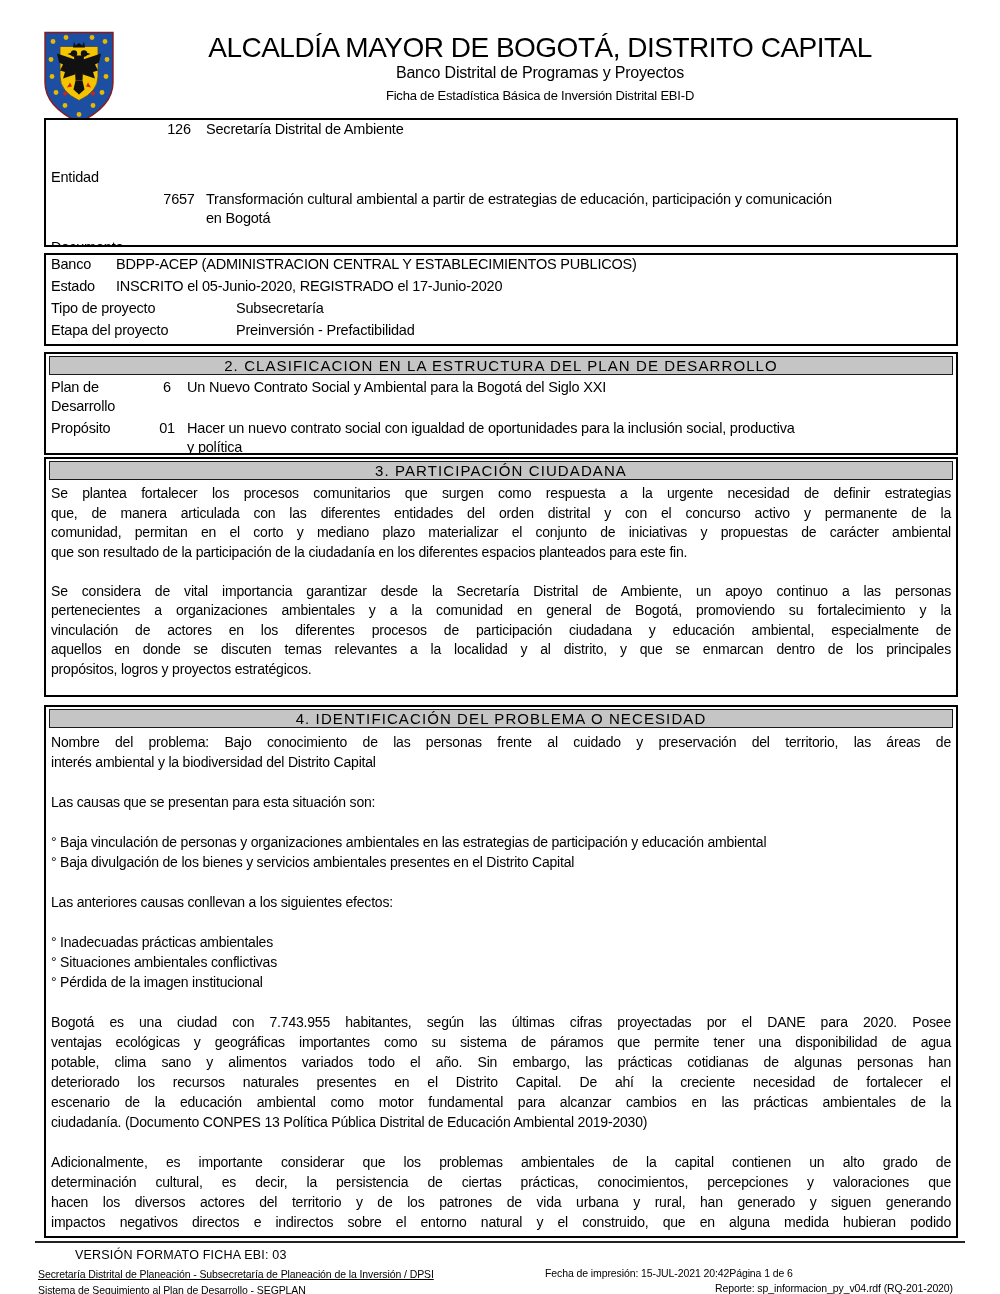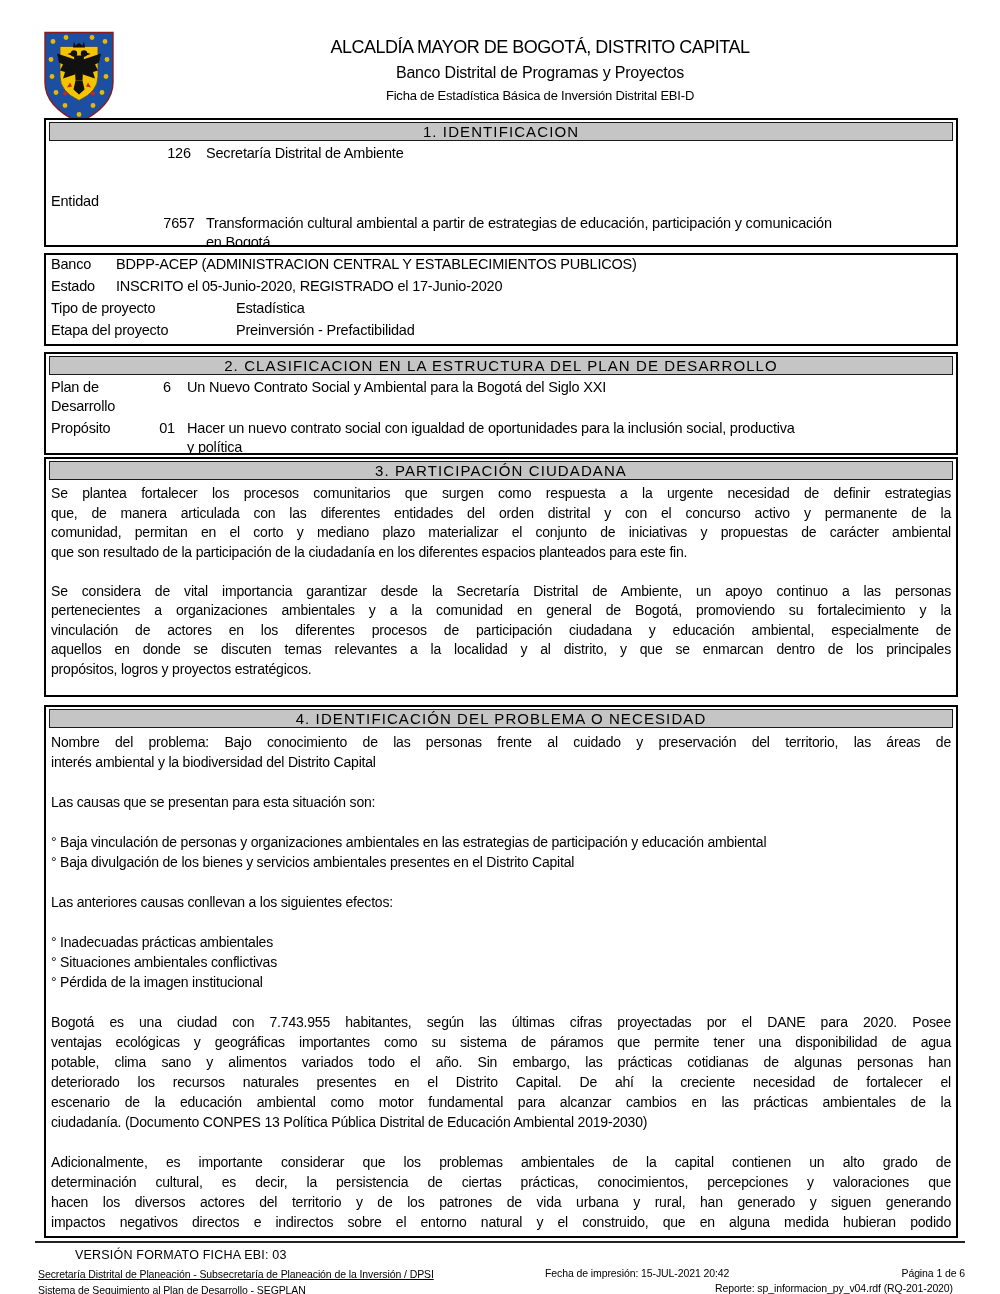--- a/index.html
+++ b/index.html
@@ -4,21 +4,21 @@
 <style>
   * { margin:0; padding:0; box-sizing:border-box; }
   html,body { background:#fff; }
   .page {
     position:relative; width:1000px; height:1294px; background:#ffffff;
     font-family:"Liberation Sans","DejaVu Sans",sans-serif; color:#000;
     letter-spacing:-0.2px; overflow:hidden;
   }
   
   .doc-header { position:absolute; top:34px; left:80px; right:0; text-align:center; }
-  .doc-title    { font-size:18px; line-height:27px; letter-spacing:-0.5px; }
+  .doc-title    { font-size:28px; line-height:27px; letter-spacing:-0.5px; }
   .doc-sub1     { font-size:16px; line-height:23px; }
   .doc-sub2     { font-size:13px; line-height:24px; }
   .logo { position:absolute; top:28px; left:40px; width:78px; height:98px; }
   
   .box { position:absolute; left:44px; width:914px; border:2px solid #000; background:#fff; overflow:hidden; }
   .box1 { top:118px; height:129px; }
   .box2 { top:253px; height:93px;  }
   .box3 { top:352px; height:103px; }
   .box4 { top:457px; height:240px; }
   .box5 { top:705px; height:533px; }
@@ -48,21 +48,21 @@
   .s3l .tl { line-height:19.5px; }
   .s4l .tl { line-height:20px; }
   .tl { white-space:normal; }
   .tl.just { text-align:justify; text-align-last:justify; }
   
   .footer { position:absolute; top:1241px; left:35px; width:930px; border-top:2px solid #222; }
   .f-version { margin:5px 0 4px 40px; font-size:12.5px; letter-spacing:0.2px; }
   .f-row { display:flex; justify-content:space-between; align-items:flex-start; font-size:10.5px; letter-spacing:-0.1px; }
   .f-left div  { line-height:16px; margin-left:3px;text-decoration:underline; }
   .f-right { width:420px; }
-  .f-right-top { display:flex; justify-content:space-between; line-height:15px; }
+  .f-right-top { display:flex; justify-content:flex-start; line-height:15px; }
   .f-right-bot { text-align:right; line-height:15px; padding-right:12px; }
 </style>
 </head>
 <body>
 
 <div class="page">
 
   <svg class="logo" viewBox="0 0 78 97" xmlns="http://www.w3.org/2000/svg">
     <path d="M5 4 H73 V54 Q73 78 39 94 Q5 78 5 54 Z" fill="#1c4fa1" stroke="#8b1a1a" stroke-width="1.4"></path>
     <path d="M20 18 H58 V48 Q58 63 39 72 Q20 63 20 48 Z" fill="#f5c400" stroke="#444" stroke-width="0.8"></path>
@@ -99,21 +99,20 @@
     </g>
   </svg>
 
   <div class="doc-header">
     <div class="doc-title">ALCALDÍA MAYOR DE BOGOTÁ, DISTRITO CAPITAL</div>
     <div class="doc-sub1">Banco Distrital de Programas y Proyectos</div>
     <div class="doc-sub2">Ficha de Estadística Básica de Inversión Distrital EBI-D</div>
   </div>
 
   <div class="box box1 s1">
-    <div class="bar">1. IDENTIFICACION</div>
     <div class="row">
       <span class="lbl">Entidad</span>
       <span class="num">126</span>
       <span class="val">Secretaría Distrital de Ambiente</span>
     </div>
     <div class="row">
       <span class="lbl">Documento</span>
       <span class="num">7657</span>
       <span class="val">
           <span class="l2">Transformación cultural ambiental a partir de estrategias de educación, participación y comunicación</span>
@@ -135,21 +134,21 @@
     <div class="row rowB">
       <span class="lbl w1">Banco</span>
       <span class="val">BDPP-ACEP (ADMINISTRACION CENTRAL Y ESTABLECIMIENTOS PUBLICOS)</span>
     </div>
     <div class="row rowB">
       <span class="lbl w1">Estado</span>
       <span class="val">INSCRITO el 05-Junio-2020, REGISTRADO el 17-Junio-2020</span>
     </div>
     <div class="row rowB">
       <span class="lbl w2">Tipo de proyecto</span>
-      <span class="val">Estadística</span>
+      <span class="val">Subsecretaría</span>
     </div>
     <div class="row rowB">
       <span class="lbl w2">Etapa del proyecto</span>
       <span class="val">Preinversión - Prefactibilidad</span>
     </div>
   </div>
 
   <div class="box box3 s2">
     <div class="bar">2. CLASIFICACION EN LA ESTRUCTURA DEL PLAN DE DESARROLLO</div>
     <div class="row">

